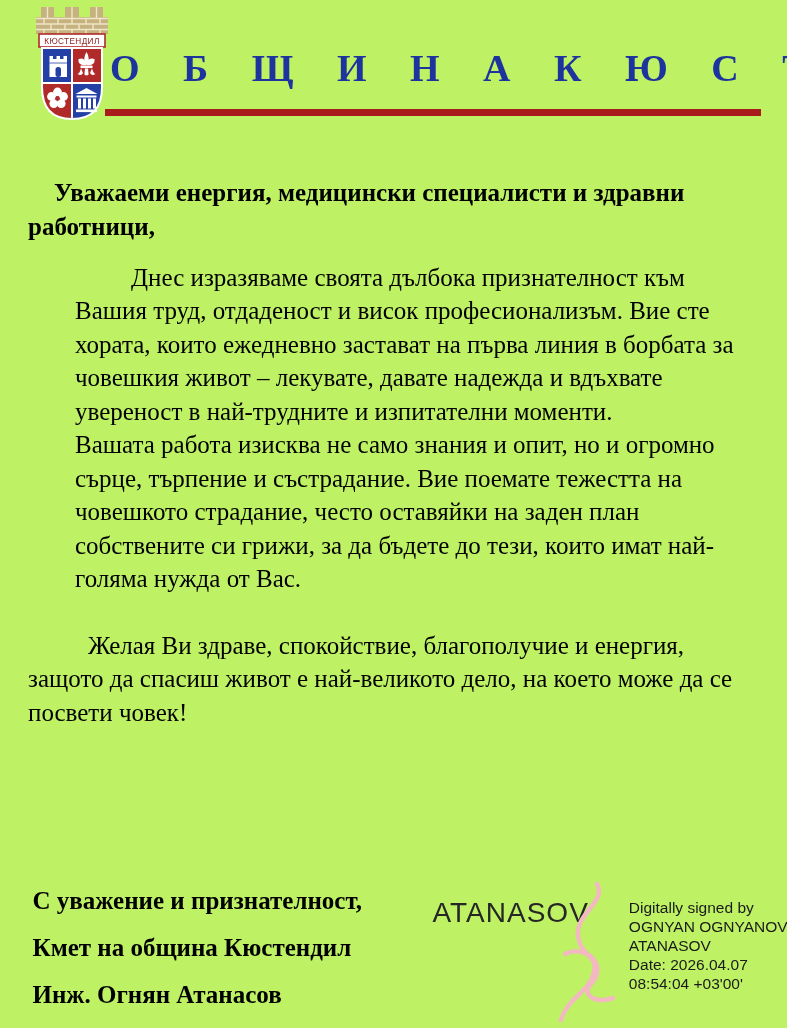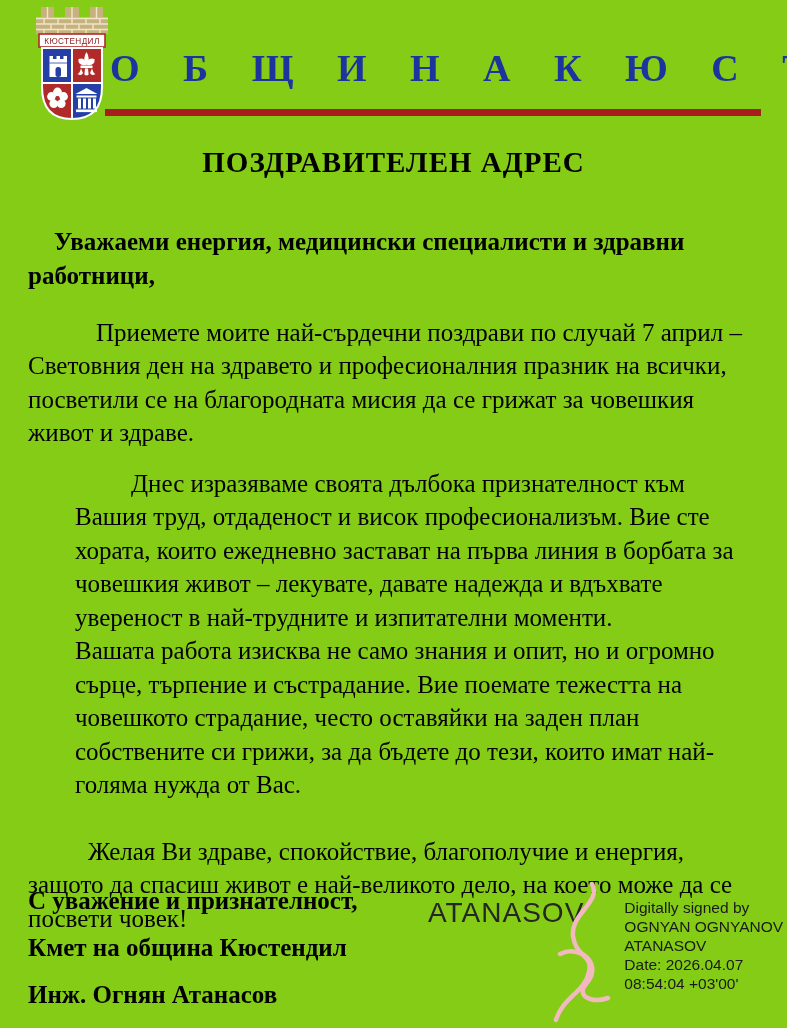--- a/index.html
+++ b/index.html
@@ -2,21 +2,21 @@
 <html><head>
 <meta charset="utf-8">
 <style>
   * { margin: 0; padding: 0; box-sizing: border-box; }
   html, body { background: #ffffff; }
   .page {
     position: relative;
     width: 787px;
     height: 1028px;
     margin: 0 auto;
-    background: #84cc16;
+    background: #bef264;
     font-family: "Liberation Serif", "DejaVu Serif", serif;
     color: #000000;
     overflow: hidden;
   }
 
   
   .letterhead { position: relative; height: 130px; }
   .coat-of-arms { position: absolute; left: 28px; top: 5px; width: 88px; height: 117px; }
   .org-title {
     position: absolute;
@@ -59,21 +59,21 @@
   }
   .para.p1 { margin-top: 23px; text-indent: 68px; }
   .para.p2 { margin-top: 17px; text-indent: 56px; margin-left: 47px; }
   .para.p3 { margin-top: 33px; text-indent: 60px; }
 
   
   .sig-row {
     position: absolute;
     left: 28px; right: 10px; top: 886px;
     display: flex;
-    justify-content: flex-start;
+    justify-content: center;
     align-items: flex-start;
   }
   .sig-left { width: 400px; }
   .sig-left p {
     font-size: 25px;
     font-weight: bold;
     line-height: 30px;
     margin-bottom: 17px;
     white-space: nowrap;
   }
@@ -200,25 +200,23 @@
           <rect x="48" y="104.5" width="21" height="2.6"></rect>
         </g>
       </g>
     </svg>
 
     <div class="org-title">О Б Щ И Н А   К Ю С Т Е Н Д И Л</div>
     <div class="red-bar"></div>
   </header>
 
   <main class="doc-body">
-    <h1 class="doc-title">ПОЗДРАВИТЕЛЕН АДРЕС</h1>
 
     <p class="salutation">Уважаеми енергия, медицински специалисти и здравни работници,</p>
 
-    <p class="para p1">Приемете моите най-сърдечни поздрави по случай 7 април – Световния ден на здравето и професионалния празник на всички, посветили се на благородната мисия да се грижат за човешкия живот и здраве.</p>
     <p class="para p2">Днес изразяваме своята дълбока признателност към Вашия труд, отдаденост и висок професионализъм. Вие сте хората, които ежедневно застават на първа линия в борбата за човешкия живот – лекувате, давате надежда и вдъхвате увереност в най-трудните и изпитателни моменти.
 Вашата работа изисква не само знания и опит, но и огромно сърце, търпение и състрадание. Вие поемате тежестта на човешкото страдание, често оставяйки на заден план собствените си грижи, за да бъдете до тези, които имат най-голяма нужда от Вас.</p>
     <p class="para p3">Желая Ви здраве, спокойствие, благополучие и енергия, защото да спасиш живот е най-великото дело, на което може да се посвети човек!</p>
   </main>
 
   <footer class="sig-row">
     <div class="sig-left">
       <p>С уважение и признателност,</p>
       <p>Кмет на община Кюстендил</p>
       <p>Инж. Огнян Атанасов</p>

